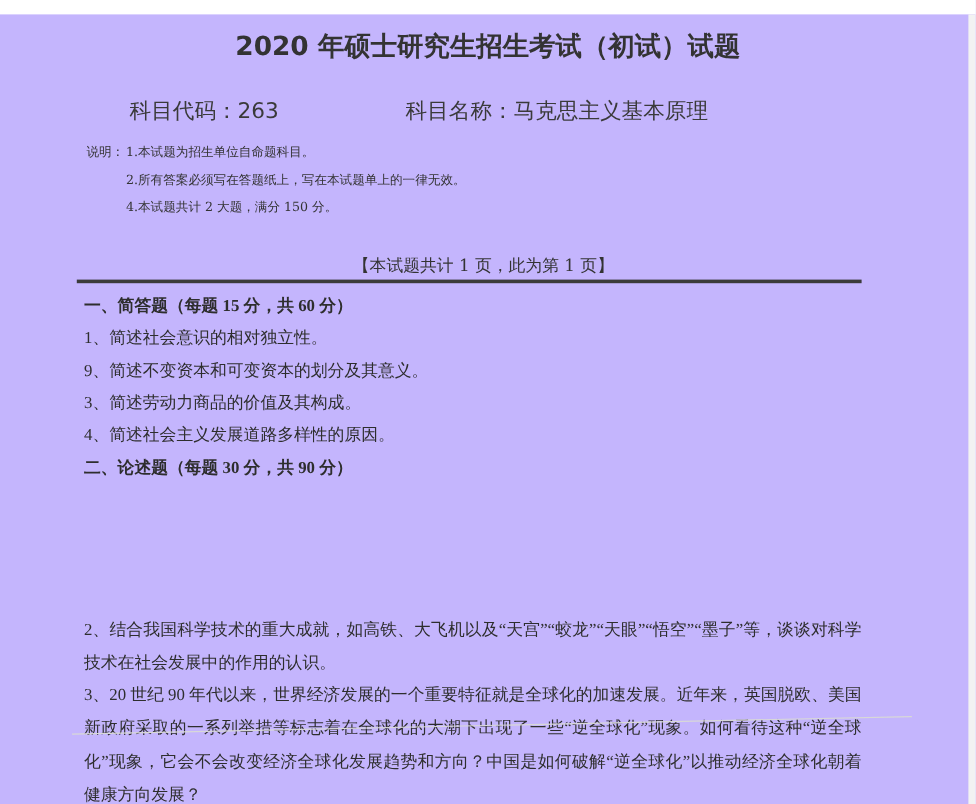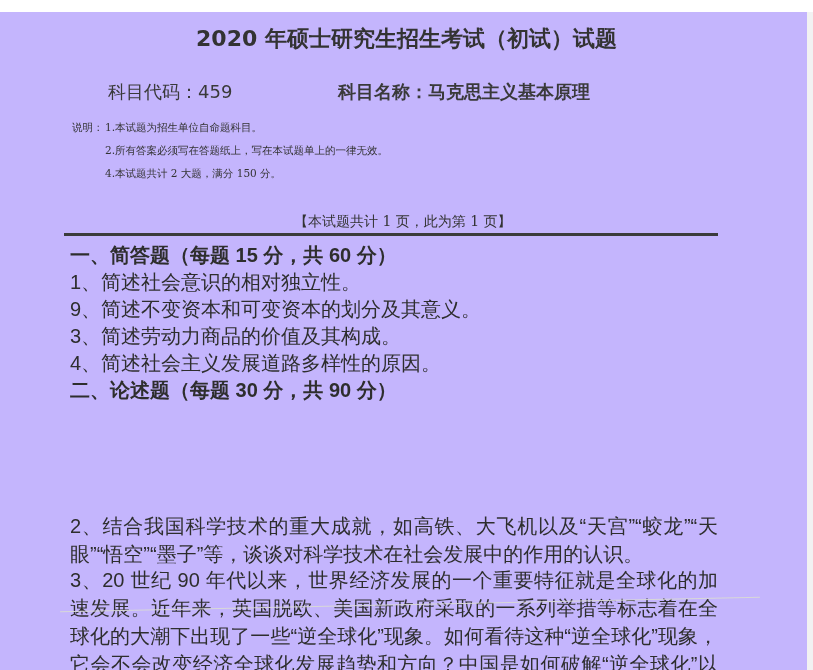--- a/index.html
+++ b/index.html
@@ -43,21 +43,20 @@
     }
     .subject-code {
       position: absolute;
       left: 0;
       white-space: nowrap;
     }
     .subject-name {
       position: absolute;
       left: 230px;
       white-space: nowrap;
-      font-weight: bold;
     }
     .notes {
       position: absolute;
       top: 104px;
       left: 72px;
       font-family: "DejaVu Serif", serif;
       font-size: 10.5px;
       color: #333;
     }
     .note-line {
@@ -88,22 +87,22 @@
       left: 64px;
       width: 654px;
       height: 3px;
       background: #3b3b3b;
     }
     .content {
       position: absolute;
       top: 230px;
       left: 70px;
       width: 660px;
-      font-family: Liberation Sans, sans-serif;
-      font-size: 20px;
+      font-family: Liberation Serif, serif;
+      font-size: 14px;
       color: #2e2e2e;
     }
     .line {
       height: 27px;
       line-height: 27px;
       white-space: nowrap;
     }
     .section-heading {
       font-weight: bold;
     }
@@ -132,21 +131,21 @@
       background: #f2f2f2;
     }
   </style>
 </head>
 <body>
 
 <div class="page">
   <div class="title">2020 年硕士研究生招生考试（初试）试题</div>
 
   <div class="subject-row">
-    <span class="subject-code">科目代码：459</span>
+    <span class="subject-code">科目代码：263</span>
     <span class="subject-name">科目名称：马克思主义基本原理</span>
   </div>
 
   <div class="notes">
     <div class="note-line">
       <span class="note-label">说明：</span><span>1.本试题为招生单位自命题科目。</span>
     </div>
     <div class="note-line">
       <span class="note-indent"></span><span>2.所有答案必须写在答题纸上，写在本试题单上的一律无效。</span>
     </div>

